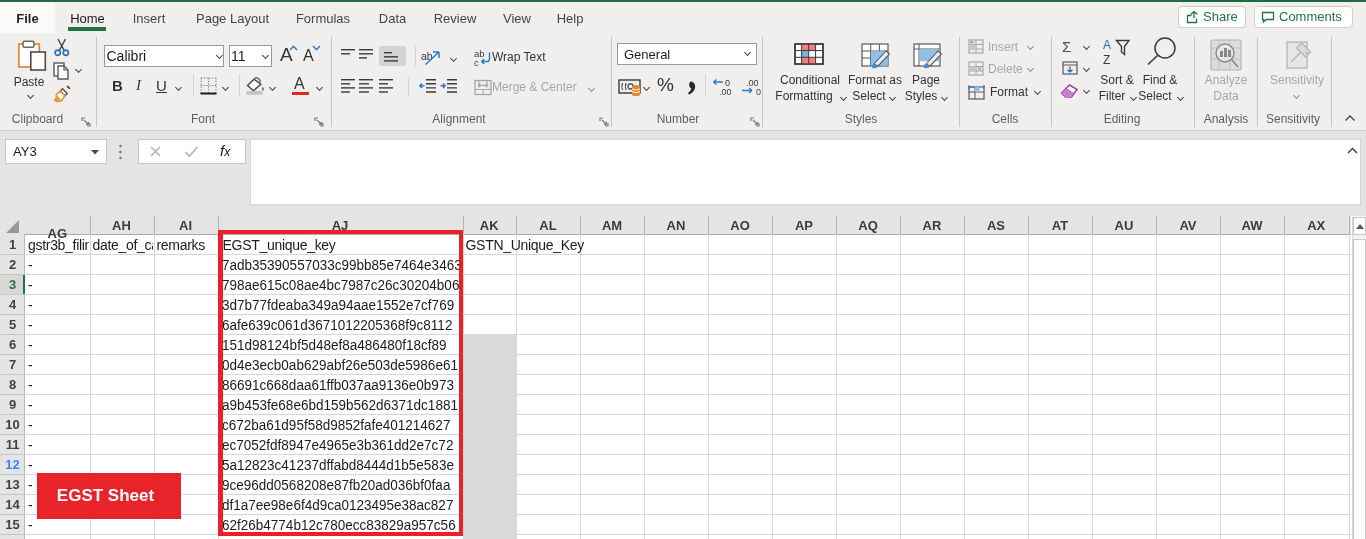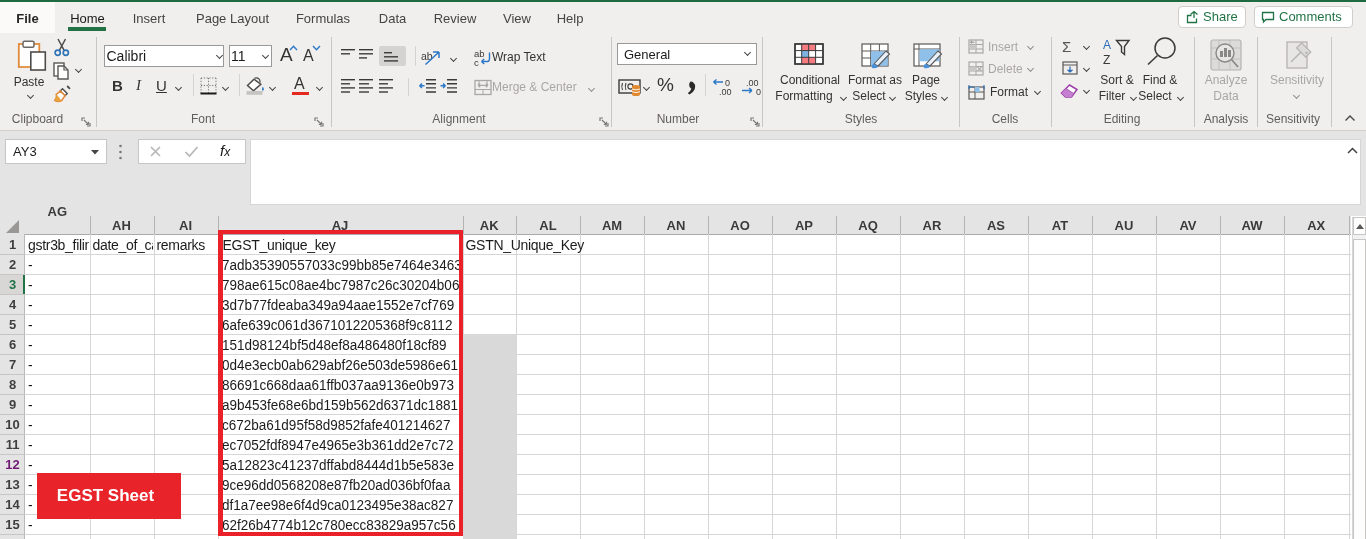--- a/index.html
+++ b/index.html
@@ -356,21 +356,21 @@
 <div class="abs" style="left:220px;top:142px;font-size:15px;font-style:italic;font-family:Liberation Sans, sans-serif;color:#1a1a1a;">f<span style="font-size:12px;">x</span></div>
 <div class="abs" style="left:250px;top:139px;width:1111px;height:66px;background:#fff;border:1px solid #d8d6d4;"></div>
 <svg class="abs" style="left:1346px;top:146px;" width="13" height="9" viewBox="0 0 13 9">
       <path d="M2 7 L6.5 2.5 L11 7" fill="none" stroke="#444" stroke-width="1.5"></path>
     </svg>
 <div class="abs" style="left:0;top:215.5px;width:1351px;height:18.3px;background:#e5e4e4;"></div>
 <div class="abs" style="left:6px;top:219.5px;width:0;height:0;border-left:13px solid transparent;border-bottom:13px solid #9a9896;"></div>
 <div class="abs" style="left:0;top:233.8px;width:1351px;height:305.2px;background:#fff;"></div>
 <div class="abs" style="left:0;top:233.8px;width:25px;height:305.2px;background:#e5e4e4;border-right:1px solid #bbb9b7;"></div>
 <div class="abs" style="left:25px;top:233.8px;width:1326px;height:1px;background:#acaaa8;"></div>
-<div class="abs" style="left:57.25px;top:204px;transform:translateX(-50%);font-size:13px;font-weight:bold;color:#3a3a3a;">AG</div>
+<div class="abs" style="left:57.25px;top:226px;transform:translateX(-50%);font-size:13px;font-weight:bold;color:#3a3a3a;">AG</div>
 <div class="abs" style="left:89.5px;top:215.5px;width:1px;height:18.3px;background:#b5b3b1;"></div>
 <div class="abs" style="left:121.5px;top:218.0px;transform:translateX(-50%);font-size:13px;font-weight:bold;color:#3a3a3a;">AH</div>
 <div class="abs" style="left:153.5px;top:215.5px;width:1px;height:18.3px;background:#b5b3b1;"></div>
 <div class="abs" style="left:185.5px;top:218.0px;transform:translateX(-50%);font-size:13px;font-weight:bold;color:#3a3a3a;">AI</div>
 <div class="abs" style="left:217.5px;top:215.5px;width:1px;height:18.3px;background:#b5b3b1;"></div>
 <div class="abs" style="left:340.0px;top:218.0px;transform:translateX(-50%);font-size:13px;font-weight:bold;color:#3a3a3a;">AJ</div>
 <div class="abs" style="left:462.5px;top:215.5px;width:1px;height:18.3px;background:#b5b3b1;"></div>
 <div class="abs" style="left:489.25px;top:218.0px;transform:translateX(-50%);font-size:13px;font-weight:bold;color:#3a3a3a;">AK</div>
 <div class="abs" style="left:516px;top:215.5px;width:1px;height:18.3px;background:#b5b3b1;"></div>
 <div class="abs" style="left:548.0px;top:218.0px;transform:translateX(-50%);font-size:13px;font-weight:bold;color:#3a3a3a;">AL</div>
@@ -449,21 +449,21 @@
 <div class="abs" style="left:12.5px;top:356.8px;transform:translateX(-50%);font-size:13px;font-weight:bold;color:#3f3f3f;">7</div>
 <div class="abs" style="left:0;top:373.8px;width:25px;height:1px;background:#c8c6c4;"></div>
 <div class="abs" style="left:12.5px;top:376.8px;transform:translateX(-50%);font-size:13px;font-weight:bold;color:#3f3f3f;">8</div>
 <div class="abs" style="left:0;top:393.8px;width:25px;height:1px;background:#c8c6c4;"></div>
 <div class="abs" style="left:12.5px;top:396.8px;transform:translateX(-50%);font-size:13px;font-weight:bold;color:#3f3f3f;">9</div>
 <div class="abs" style="left:0;top:413.8px;width:25px;height:1px;background:#c8c6c4;"></div>
 <div class="abs" style="left:12.5px;top:416.8px;transform:translateX(-50%);font-size:13px;font-weight:bold;color:#3f3f3f;">10</div>
 <div class="abs" style="left:0;top:433.8px;width:25px;height:1px;background:#c8c6c4;"></div>
 <div class="abs" style="left:12.5px;top:436.8px;transform:translateX(-50%);font-size:13px;font-weight:bold;color:#3f3f3f;">11</div>
 <div class="abs" style="left:0;top:453.8px;width:25px;height:1px;background:#c8c6c4;"></div>
-<div class="abs" style="left:12.5px;top:456.8px;transform:translateX(-50%);font-size:13px;font-weight:bold;color:#701a75;">12</div>
+<div class="abs" style="left:12.5px;top:456.8px;transform:translateX(-50%);font-size:13px;font-weight:bold;color:#3b82f6;">12</div>
 <div class="abs" style="left:0;top:473.8px;width:25px;height:1px;background:#c8c6c4;"></div>
 <div class="abs" style="left:12.5px;top:476.8px;transform:translateX(-50%);font-size:13px;font-weight:bold;color:#3f3f3f;">13</div>
 <div class="abs" style="left:0;top:493.8px;width:25px;height:1px;background:#c8c6c4;"></div>
 <div class="abs" style="left:12.5px;top:496.8px;transform:translateX(-50%);font-size:13px;font-weight:bold;color:#3f3f3f;">14</div>
 <div class="abs" style="left:0;top:513.8px;width:25px;height:1px;background:#c8c6c4;"></div>
 <div class="abs" style="left:12.5px;top:516.8px;transform:translateX(-50%);font-size:13px;font-weight:bold;color:#3f3f3f;">15</div>
 <div class="abs" style="left:0;top:533.8px;width:25px;height:1px;background:#c8c6c4;"></div>
 <div class="abs" style="left:28px;top:237.10000000000002px;font-size:14px;letter-spacing:-0.3px;color:#1c1c1c;white-space:nowrap;width:61px;overflow:hidden;">gstr3b_filing_status</div>
 <div class="abs" style="left:92.5px;top:237.10000000000002px;font-size:14px;letter-spacing:-0.3px;color:#1c1c1c;white-space:nowrap;width:60px;overflow:hidden;">date_of_cancellation</div>
 <div class="abs" style="left:156.5px;top:237.10000000000002px;font-size:14px;letter-spacing:-0.3px;color:#1c1c1c;white-space:nowrap;">remarks</div>

